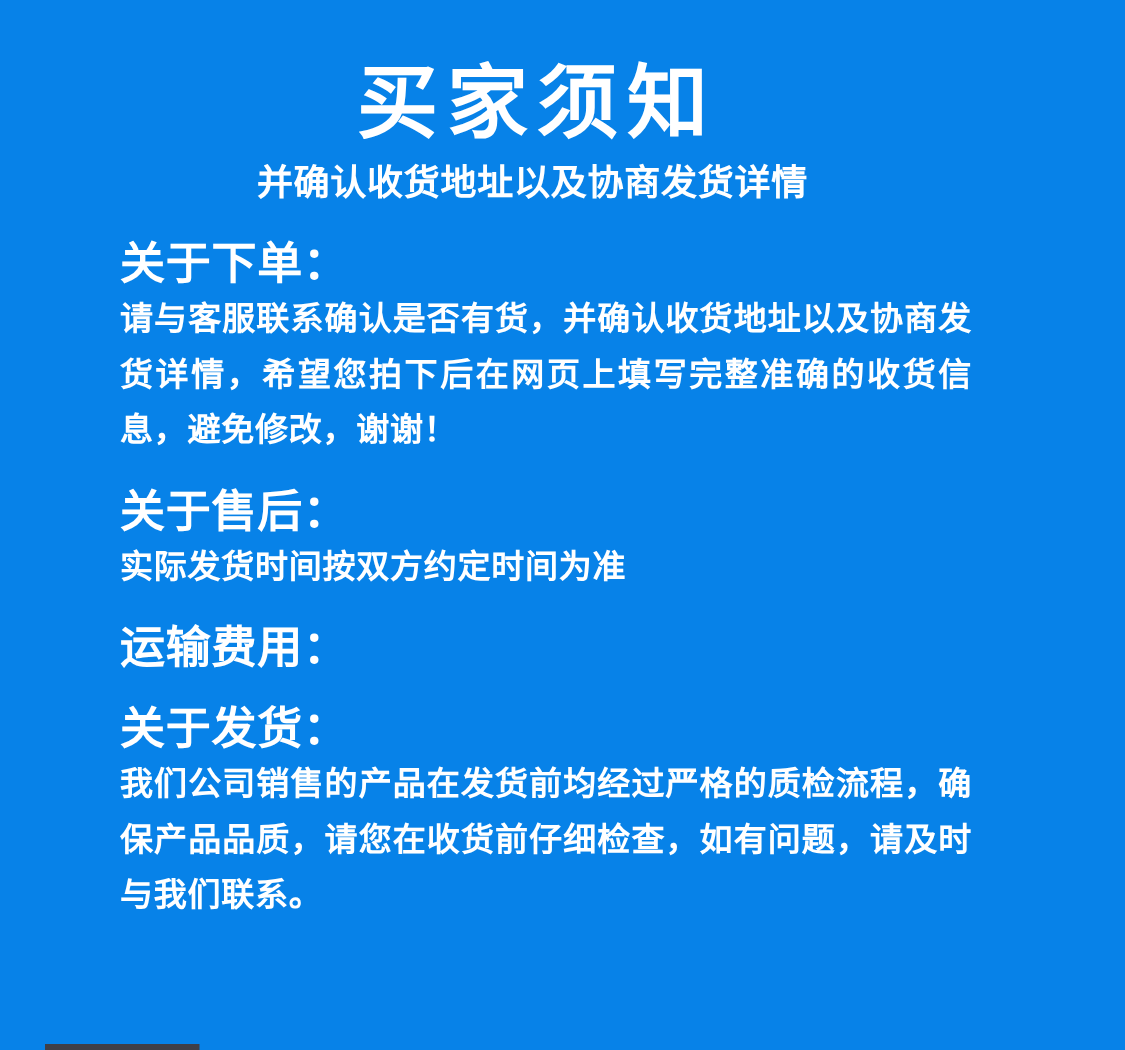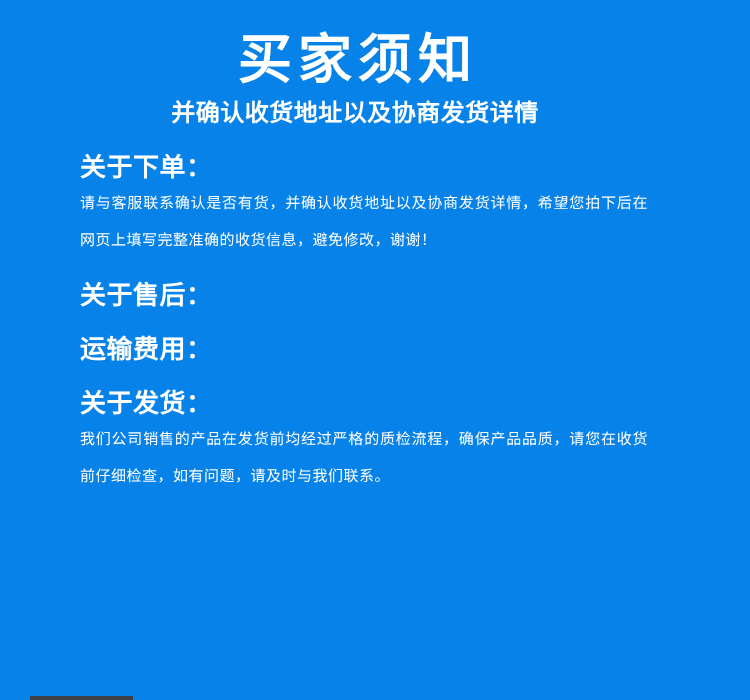--- a/index.html
+++ b/index.html
@@ -9,21 +9,21 @@
     overflow: hidden;
     background: #0782e8;
     font-family: "Liberation Sans", "DejaVu Sans", sans-serif;
     color: #ffffff;
     position: relative;
   }
   .page {
     width: 710px;
     height: 700px;
     box-sizing: border-box;
-    padding-top: 30px;
+    padding-top: 40px;
     position: relative;
   }
   h1.title {
     margin: 0;
     text-align: center;
     font-size: 54px;
     line-height: 58px;
     font-weight: 700;
     letter-spacing: 6px;
     text-indent: 6px; 
@@ -36,30 +36,30 @@
     font-weight: 700;
     letter-spacing: 0.5px;
   }
   .content {
     margin-top: 24px;
     padding: 0 62px 0 80px;
   }
   .section { margin-bottom: 20px; }
   .section h2 {
     margin: 0;
-    font-size: 26px;
+    font-size: 30px;
     line-height: 34px;
     font-weight: 700;
     letter-spacing: 0.5px;
   }
   .section p {
     margin: 0;
-    font-size: 15px;
+    font-size: 22px;
     line-height: 37px;
-    font-weight: 400;
+    font-weight: 700;
     letter-spacing: 0.5px;
     text-align: justify;
   }
   .next-section-peek {
     position: absolute;
     left: 30px;
     bottom: 0;
     width: 103px;
     height: 4px;
     background: #3f3f47;
@@ -76,20 +76,21 @@
 
   <div class="content">
 
     <div class="section">
       <h2>关于下单：</h2>
       <p>请与客服联系确认是否有货，并确认收货地址以及协商发货详情，希望您拍下后在网页上填写完整准确的收货信息，避免修改，谢谢！</p>
     </div>
 
     <div class="section">
       <h2>关于售后：</h2>
+      <p>实际发货时间按双方约定时间为准</p>
     </div>
 
     <div class="section">
       <h2>运输费用：</h2>
     </div>
 
     <div class="section">
       <h2>关于发货：</h2>
       <p>我们公司销售的产品在发货前均经过严格的质检流程，确保产品品质，请您在收货前仔细检查，如有问题，请及时与我们联系。</p>
     </div>

